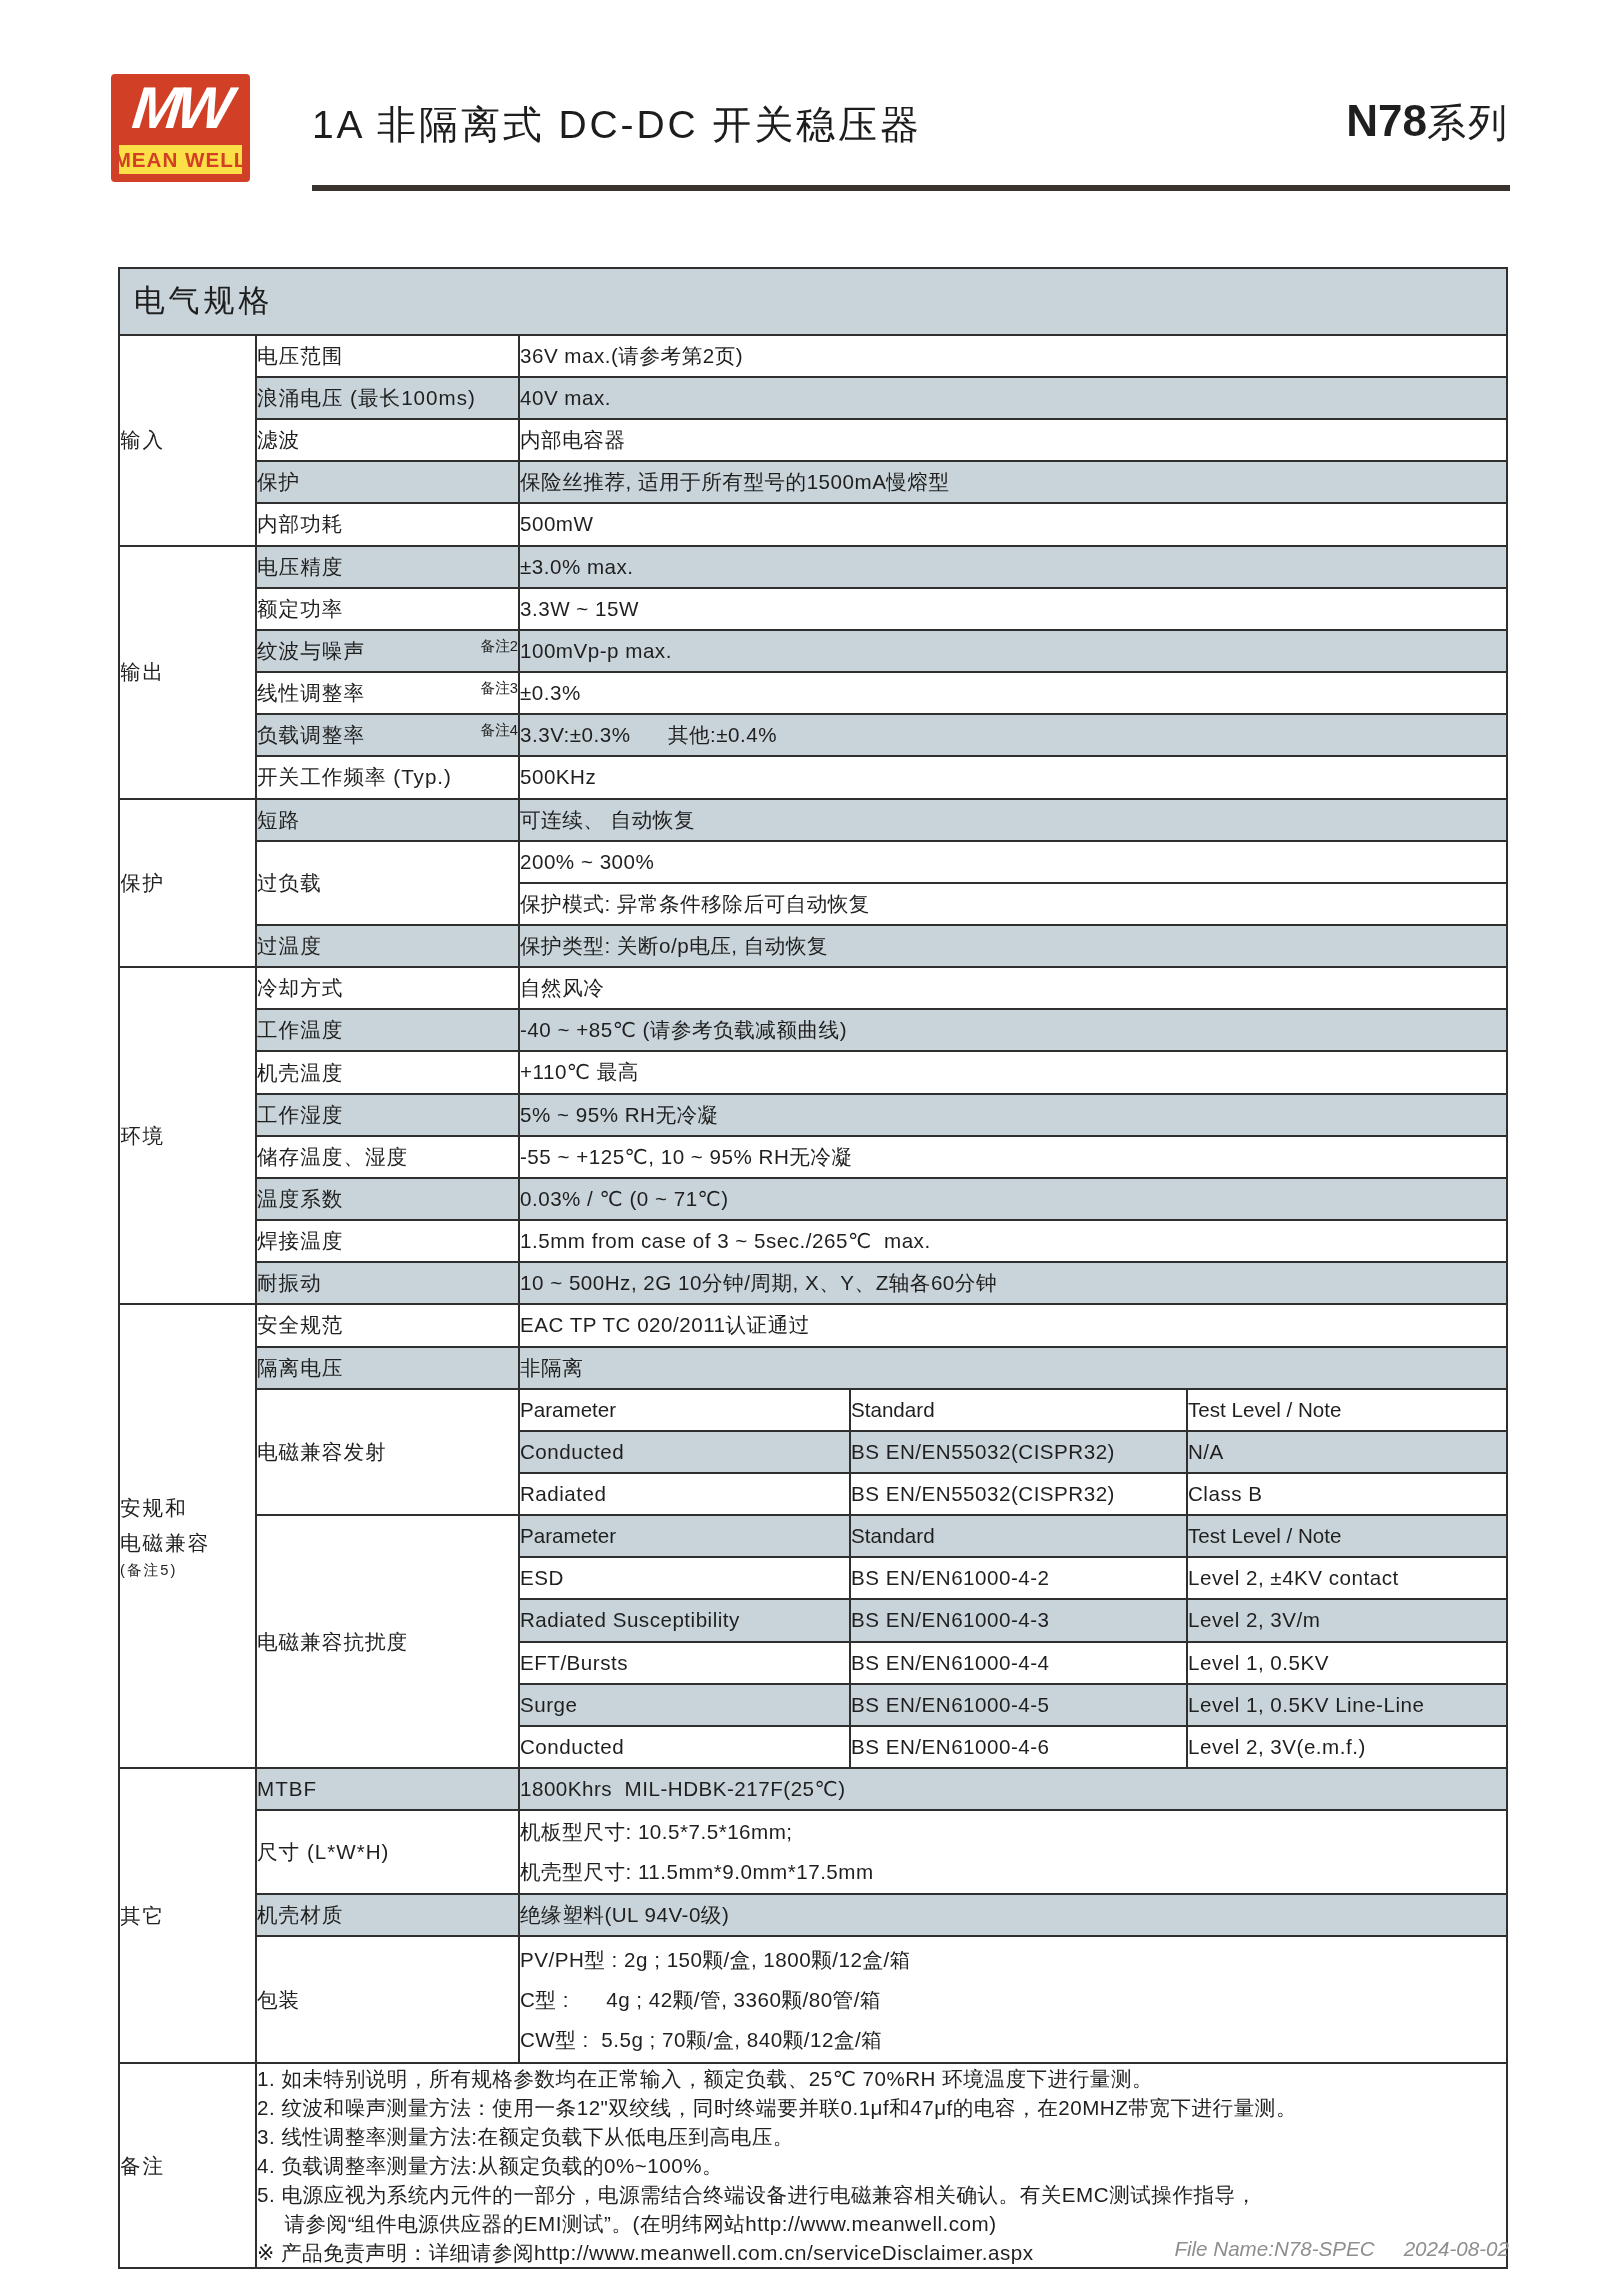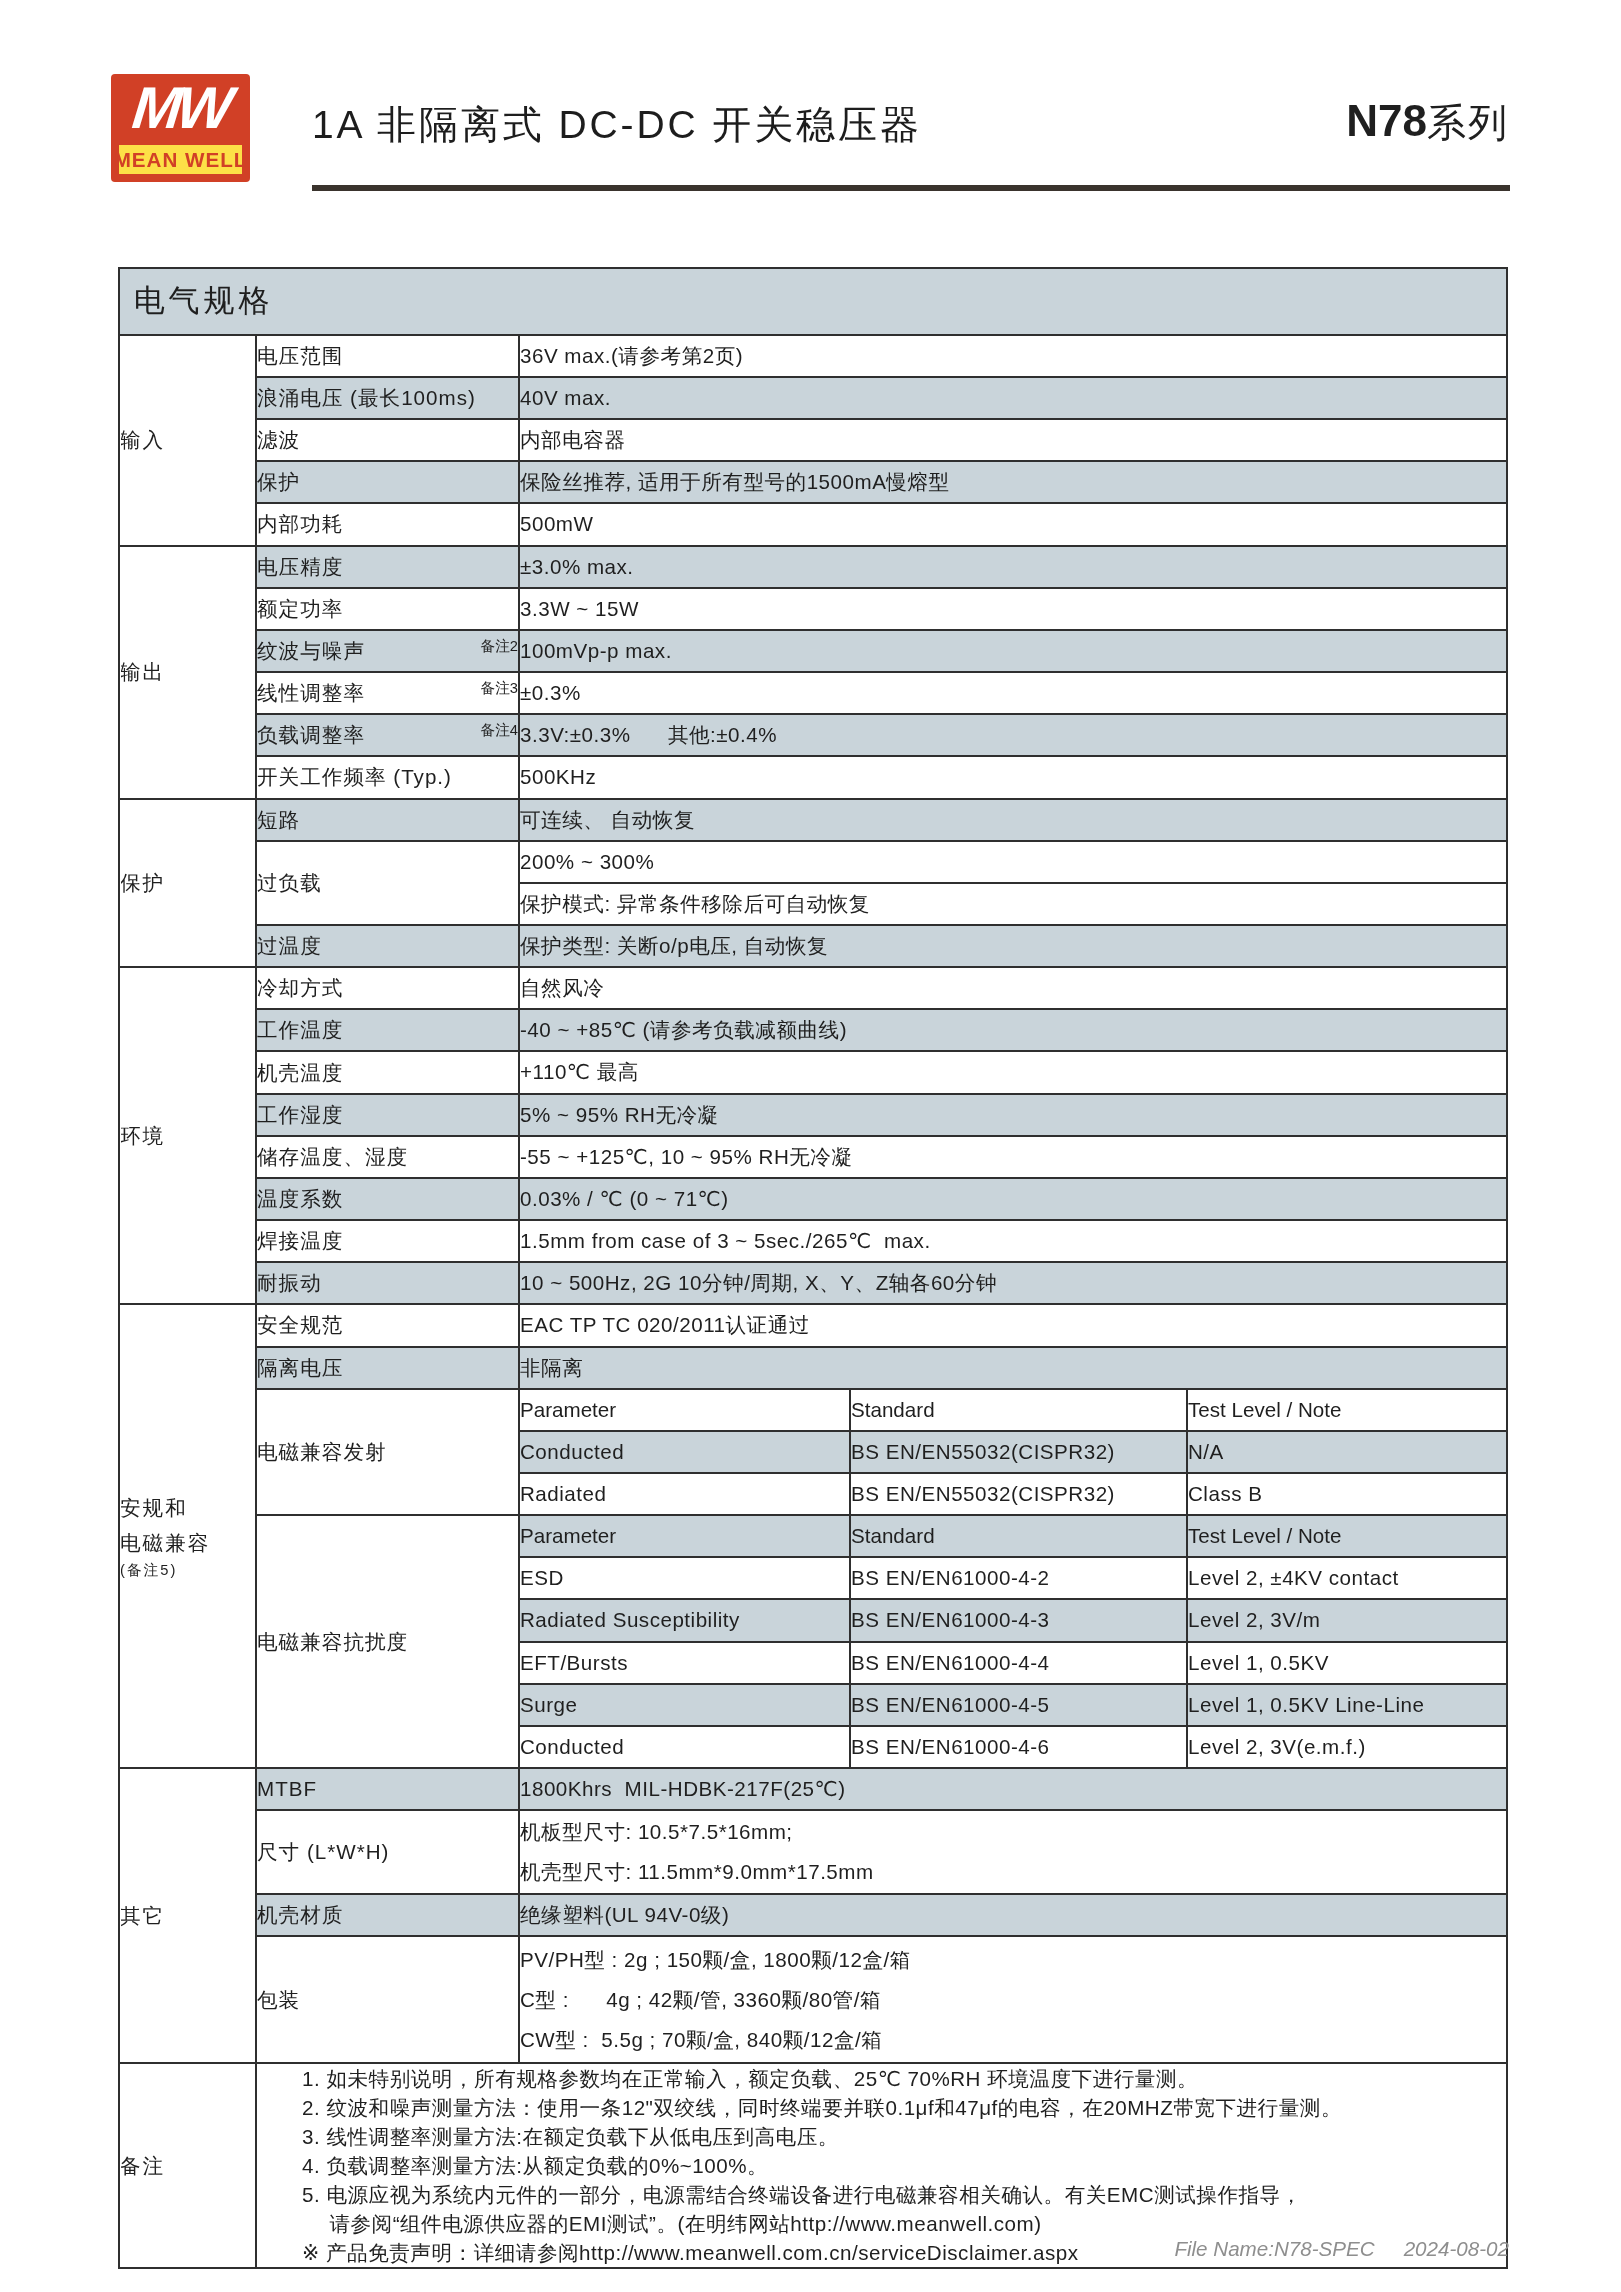--- a/index.html
+++ b/index.html
@@ -47,21 +47,21 @@
   td.group .gl{line-height:35px;}
   td.group .gnote{font-size:14.7px;line-height:21.6px;}
   td.label{padding:0 7.8px 0 11.8px;letter-spacing:1px;}
   td.label .lr{display:flex;justify-content:space-between;align-items:flex-start;}
   .noteref{font-size:14.7px;white-space:nowrap;letter-spacing:0;}
   td.val{padding:2px 9.8px 2px 13.7px;white-space:pre-wrap;line-height:1.95;letter-spacing:0.5px;}
   td.val.th{font-weight:normal;letter-spacing:0;}
   tr.dim-row td{height:82px;}
   tr.pack-row td{height:125px;}
   td.notes-cell{padding:9.8px 9.8px 11.8px 13.7px;line-height:29px;font-size:19.6px;vertical-align:middle;}
-  .note-line{white-space:pre-wrap;letter-spacing:0.5px;margin-left:45px;}
+  .note-line{white-space:pre-wrap;letter-spacing:0.5px;}
   .note-line.cont{padding-left:27.4px;}
   
   .footer{
     position:absolute;right:112px;top:2237px;display:flex;gap:29px;
     font-style:italic;font-size:20.6px;color:var(--footer-gray);white-space:nowrap;
   }
 </style>
 </head>
 <body>
 

